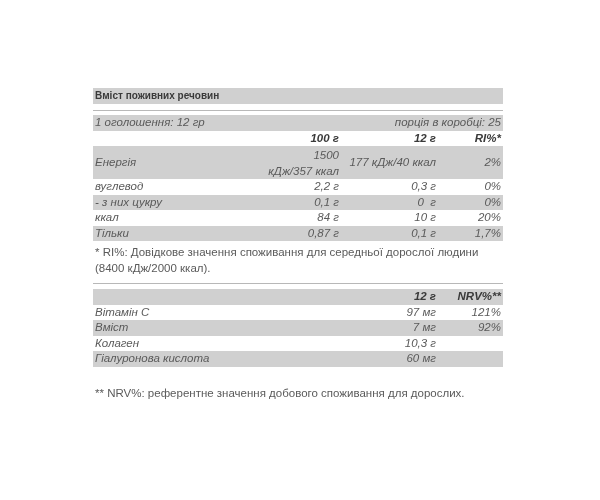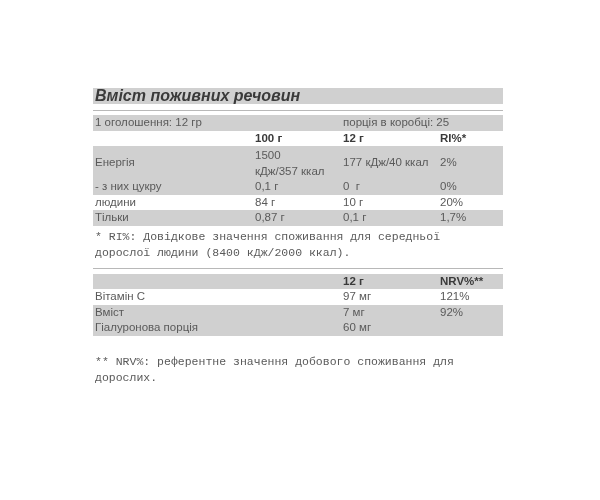--- a/index.html
+++ b/index.html
@@ -1,28 +1,28 @@
 <!DOCTYPE html>
 <html><head>
 <meta charset="utf-8">
 <style>
   html, body { margin: 0; padding: 0; background: #ffffff; }
   body { width: 600px; height: 500px; position: relative; overflow: hidden;
          font-family: "Liberation Sans", "DejaVu Sans", sans-serif; font-size: 11.5px; color: #555555; }
   .wrap { position: absolute; left: 93px; top: 88px; width: 410px; }
-  .title { background: #d0d0d0; height: 16px; line-height: 16px; font-weight: bold; color: #3a3a3a; padding-left: 2px; font-size: 16px; font-style: italic; }
+  .title { background: #d0d0d0; height: 16px; line-height: 16px; font-weight: bold; color: #3a3a3a; padding-left: 2px; font-size: 10px; }
   .sep { height: 1px; background: #b8b8b8; margin-top: 6px; }
-  table { width: 100%; border-collapse: collapse; table-layout: fixed; }
+  table { width: 100%; border-collapse: collapse; table-layout: fixed; font-style: italic; }
   td { padding: 0 2px; height: 15.5px; line-height: 15.5px; white-space: nowrap; color: #5a5a5a; }
   tr.g td { background: #d0d0d0; }
-  td.r { }
+  td.r { text-align: right; }
   td.b { font-weight: bold; color: #3a3a3a; }
   td.multi { line-height: 16px; padding-top: 1px; padding-bottom: 0; }
   .info { margin-top: 4px; }
-  .foot { color: #5a5a5a; line-height: 16px; padding: 3px 2px 0 2px; white-space: normal; font-family: Liberation Mono, monospace; }
+  .foot { color: #5a5a5a; line-height: 16px; padding: 3px 2px 0 2px; white-space: normal; }
   .sep2 { height: 1px; background: #b8b8b8; margin-top: 7px; }
   .t2 { margin-top: 5px; }
 </style>
 </head>
 <body>
 
 <div class="wrap">
   <div class="title">Вміст поживних речовин</div>
   <div class="sep"></div>
 
@@ -46,28 +46,34 @@
     </tr>
     <tr class="g">
       <td>Енергія</td>
       <td class="r multi">
         <div>1500</div>
         <div>кДж/357 ккал</div>
       </td>
       <td class="r">177 кДж/40 ккал</td>
       <td class="r">2%</td>
     </tr>
+    <tr>
+      <td>вуглевод</td>
+      <td class="r">2,2 г</td>
+      <td class="r">0,3 г</td>
+      <td class="r">0%</td>
+    </tr>
     <tr class="g">
       <td>- з них цукру</td>
       <td class="r">0,1 г</td>
       <td class="r" style="white-space:pre">0  г</td>
       <td class="r">0%</td>
     </tr>
     <tr>
-      <td>людини</td>
+      <td>ккал</td>
       <td class="r">84 г</td>
       <td class="r">10 г</td>
       <td class="r">20%</td>
     </tr>
     <tr class="g">
       <td>Тільки</td>
       <td class="r">0,87 г</td>
       <td class="r">0,1 г</td>
       <td class="r">1,7%</td>
     </tr>
@@ -92,21 +98,26 @@
     <tr>
       <td>Вітамін C</td>
       <td class="r">97 мг</td>
       <td class="r">121%</td>
     </tr>
     <tr class="g">
       <td>Вміст</td>
       <td class="r">7 мг</td>
       <td class="r">92%</td>
     </tr>
+    <tr>
+      <td>Колаген</td>
+      <td class="r">10,3 г</td>
+      <td class="r"></td>
+    </tr>
     <tr class="g">
-      <td>Гіалуронова порція</td>
+      <td>Гіалуронова кислота</td>
       <td class="r">60 мг</td>
       <td class="r"></td>
     </tr>
   </tbody>
     </table>
   <div class="foot" style="padding-top:18px">** NRV%: референтне значення добового споживання для дорослих.</div>
 </div>
 
 </body></html>

